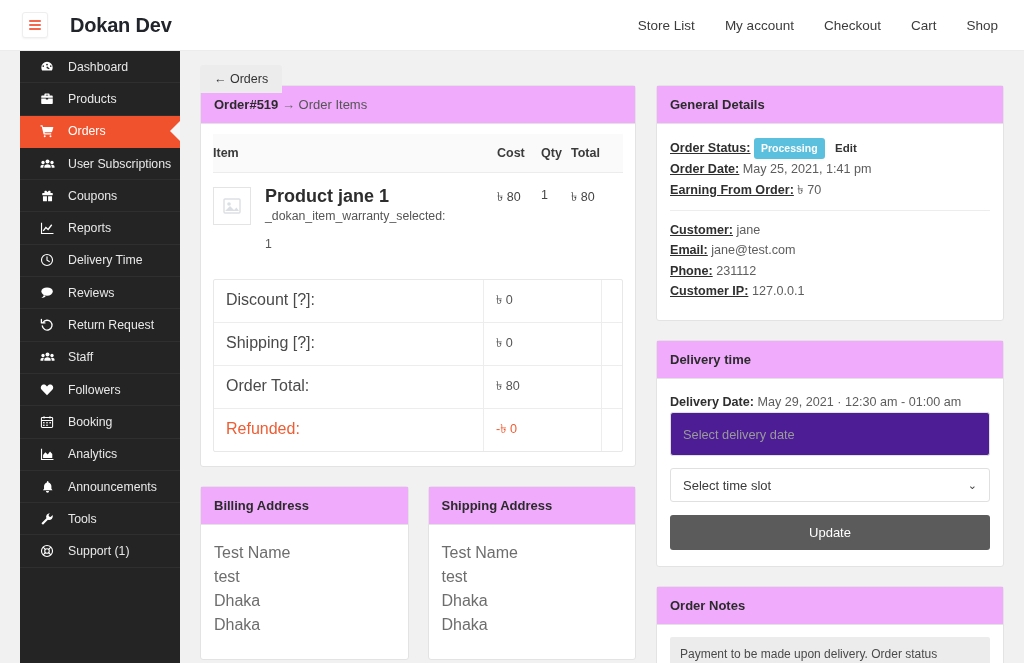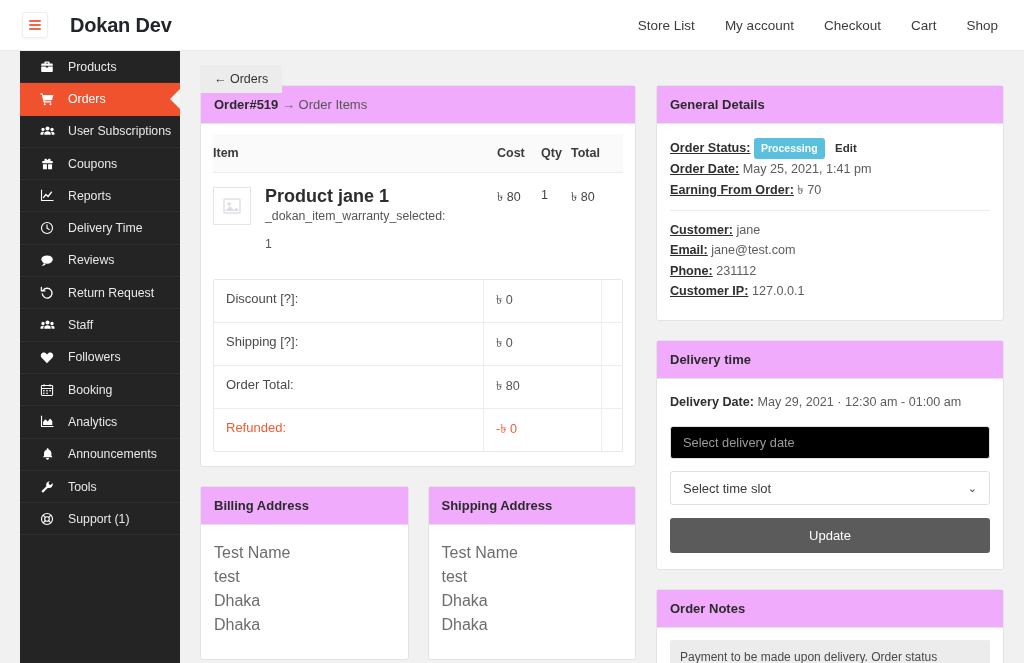--- a/index.html
+++ b/index.html
@@ -104,21 +104,21 @@
   .thumb svg { opacity: .35; }
   .pname { font-size: 18px; font-weight: bold; color: #2d2d2d; }
   .pmeta { font-size: 12.3px; color: #555; margin-top: 2px; }
   .pmeta2 { font-size: 12.3px; color: #555; margin-top: 14px; }
   .num { color: #555; font-size: 12.3px; white-space: nowrap; }
 
   
   .totals { margin: 18px 12px 14px 12px; border: 1px solid #e8e8e8; border-radius: 2px; }
   .trow { display: flex; border-bottom: 1px solid #ededed; }
   .trow:last-child { border-bottom: none; }
-  .tlabel { flex: 0 0 270px; padding: 11px 12px; font-size: 13px; color: #4a4a4a; border-right: 1px solid #ededed; }
+  .tlabel { flex: 0 0 270px; padding: 11px 12px; font-size: 16px; color: #4a4a4a; border-right: 1px solid #ededed; }
   .tval { flex: 1; padding: 11px 12px; font-size: 12.6px; color: #555; border-right: 1px solid #ededed; }
   .tspacer { flex: 0 0 20px; }
   .refund .tlabel, .refund .tval { color: #ef5c33; }
 
   
   .addr-row { display: flex; gap: 19px; }
   .addr-col { flex: 1; }
   .addr-body { padding: 16px 13px 22px 13px; font-size: 16px; color: #6d6d6d; line-height: 1.5; }
 
   
@@ -126,23 +126,23 @@
   .gd-line b { color: #2f2f2f; text-decoration: underline; }
   .badge {
     display: inline-block; background: #5bc0de; color: #fff;
     font-size: 10.5px; font-weight: bold; padding: 2px 7px; border-radius: 3px;
     vertical-align: middle; cursor: pointer;
   }
   .edit-link { font-size: 11.5px; color: #333; font-weight: bold; margin-left: 7px; cursor: pointer; }
   .gd-sep { border-top: 1px solid #ededed; margin: 10px 0 9px 0; }
 
   .field {
-    width: 100%; height: 33px; border: 1px solid #e0e0e0; border-radius: 3px;
-    background: #000000; padding: 0 12px; font-size: 12.8px; color: #9a9a9a;
-    font-family: "Liberation Sans", sans-serif; margin-top: 14px;
+    width: 100%; height: 44px; border: 1px solid #e0e0e0; border-radius: 3px;
+    background: #4c1d95; padding: 0 12px; font-size: 12.8px; color: #9a9a9a;
+    font-family: "Liberation Sans", sans-serif; 
     display: flex; align-items: center; cursor: text;
   }
   .select {
     width: 100%; height: 34px; border: 1px solid #e0e0e0; border-radius: 3px;
     background: #fff; padding: 0 12px; font-size: 13px; color: #3b3b3b;
     margin-top: 12px; display: flex; align-items: center; justify-content: space-between;
     cursor: pointer;
   }
   .select .chev { color: #444; font-size: 11px; }
   .btn-update {
@@ -174,20 +174,28 @@
     <a>My account</a>
     <a>Checkout</a>
     <a>Cart</a>
     <a>Shop</a>
   </nav>
 </div>
 
 <div class="layout">
 
   <aside class="sidebar" id="sidebar">
+      <div class="side-item">
+        <span class="ico">
+          <svg width="14" height="14" viewBox="0 0 16 16" fill="#fff">
+            <path d="M8 2a6.5 6.5 0 0 0-6.5 6.5c0 1.3.4 2.5 1 3.5h11c.6-1 1-2.2 1-3.5A6.5 6.5 0 0 0 8 2zm0 2.2a1 1 0 1 1 0 2 1 1 0 0 1 0-2zM3.7 6.1a.9.9 0 1 1 0 1.8.9.9 0 0 1 0-1.8zm8.6 0a.9.9 0 1 1 0 1.8.9.9 0 0 1 0-1.8zM8 7.2l3 2.6-.7.9L7.3 9z"></path>
+          </svg>
+        </span>
+        <span>Dashboard</span>
+      </div>
       <div class="side-item">
         <span class="ico">
           <svg width="14" height="14" viewBox="0 0 16 16" fill="#fff">
             <path d="M6 1.8h4c.6 0 1 .5 1 1V4h2.4c.7 0 1.2.5 1.2 1.2v1.4H1.4V5.2C1.4 4.5 1.9 4 2.6 4H5V2.8c0-.5.4-1 1-1zm.6 1.4V4h2.8v-.8zM1.4 7.5h5.3v1.1h2.6V7.5h5.3v5.1c0 .7-.5 1.2-1.2 1.2H2.6c-.7 0-1.2-.5-1.2-1.2z"></path>
           </svg>
         </span>
         <span>Products</span>
       </div>
       <div class="side-item active">
         <span class="ico">

